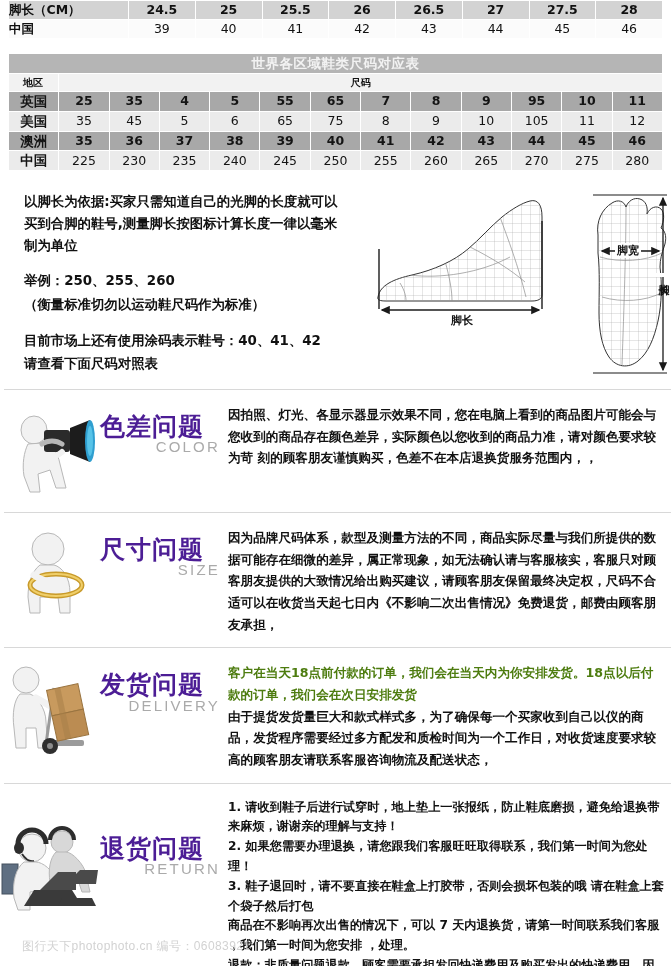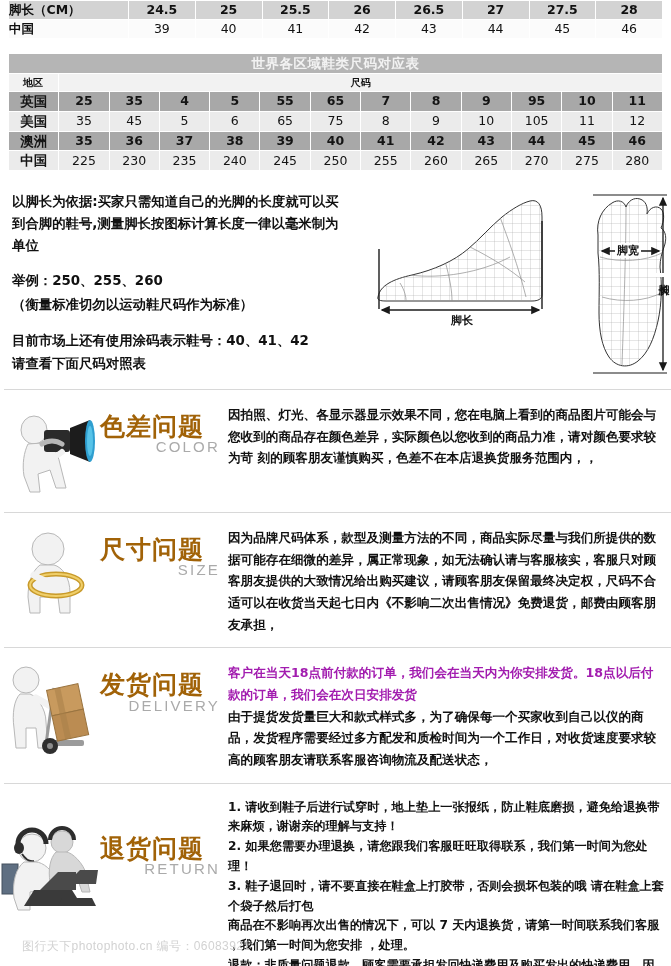--- a/index.html
+++ b/index.html
@@ -38,21 +38,21 @@
     background: #f2f2f2; color: #111; font-size: 10px; font-weight: bold;
     height: 21px;
   }
   .wt-sub td.region { text-align: left; padding-left: 14px; }
   .wt-dark td { background: #a8a8a8; color: #141414; font-weight: bold; font-size: 12.5px; }
   .wt-light td { background: #ebebeb; color: #141414; font-size: 12.5px; }
   .wt-dark td.region, .wt-light td.region { font-weight: bold; font-size: 13.5px; }
 
   
   #measure {
-    display: flex; width: 671px; padding: 16px 0 0 0;
+    display: flex; width: 671px; padding: 16px 0 0 12px;
   }
   #measure-text {
     width: 350px; padding: 4px 10px 0 12px;
     font-size: 13.4px; line-height: 1.62; font-weight: bold; color: #111;
   }
   #measure-text p { margin-bottom: 14px; }
   #measure-text p.tight { margin-bottom: 2px; }
   #measure-diagram { width: 321px; position: relative; height: 195px; }
 
   .dim-label {
@@ -66,33 +66,33 @@
 
   
   .divider { width: 671px; height: 1px; background: #d8d8d8; margin: 0; }
   .divider-wrap { padding: 0 4px; }
 
   
   .section { display: flex; width: 671px; align-items: flex-start; padding: 10px 0 12px 0; }
   .sec-icon { width: 100px; flex: none; height: 100px; position: relative; }
   .sec-heading { width: 120px; flex: none; padding-top: 14px; }
   .sec-heading .cn {
-    font-size: 25px; font-weight: bold; color: #a16207; letter-spacing: 1px;
+    font-size: 25px; font-weight: bold; color: #4c1d95; letter-spacing: 1px;
     line-height: 1.05; white-space: nowrap;
   }
   .sec-heading .en {
     font-size: 15px; color: #aaaaaa; letter-spacing: 2.2px;
     text-align: right; margin-top: -2px; font-family: "Liberation Sans", sans-serif;
   }
   .sec-body {
     flex: 1; padding: 4px 6px 0 8px;
     font-size: 12.6px; line-height: 1.72; color: #111; font-weight: bold;
   }
   .sec-body p { margin: 0; }
-  .sec-body p.red { color: #a21caf; }
+  .sec-body p.red { color: #4d7c0f; }
 
   #sec-return .sec-body { font-size: 12.2px; line-height: 1.62; }
   #sec-return .sec-icon { margin-top: 26px; }
   #sec-return .sec-heading { padding-top: 42px; }
 
   
   #watermark {
     position: absolute; left: 22px; top: 938px;
     font-size: 12px; color: #d2d2d2; letter-spacing: .4px;
     white-space: nowrap; font-family: "Liberation Sans", sans-serif;

